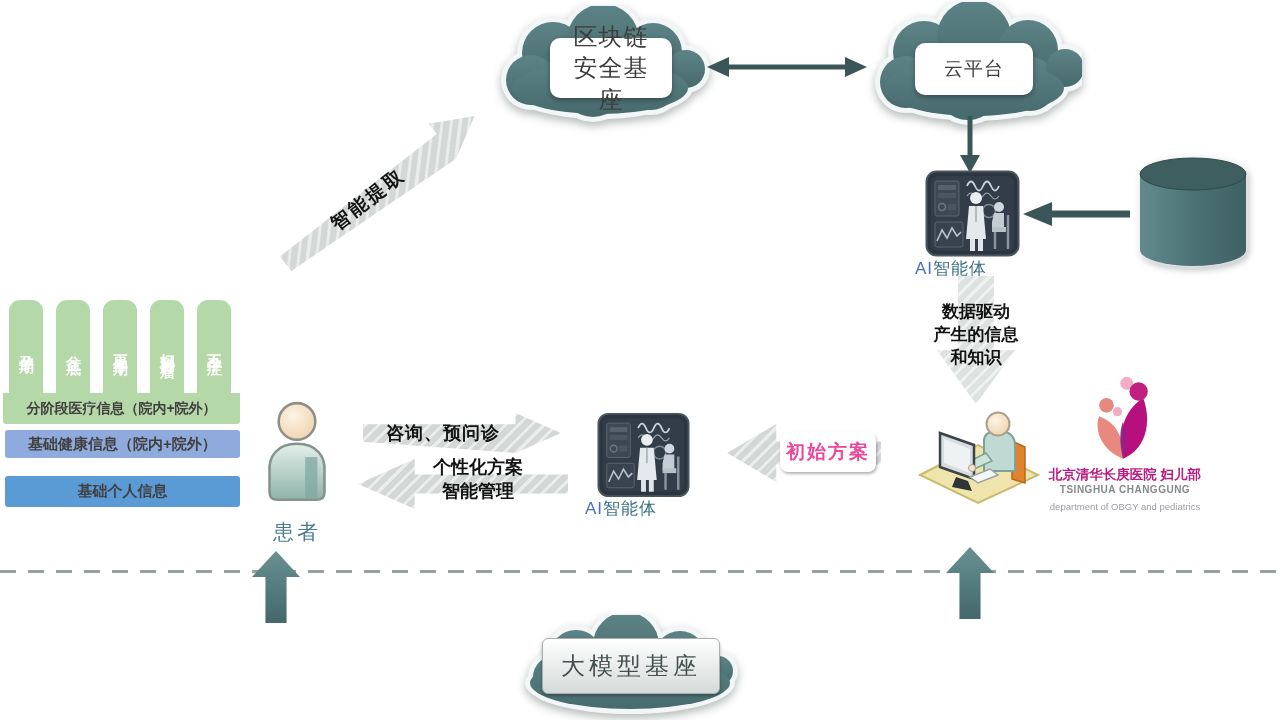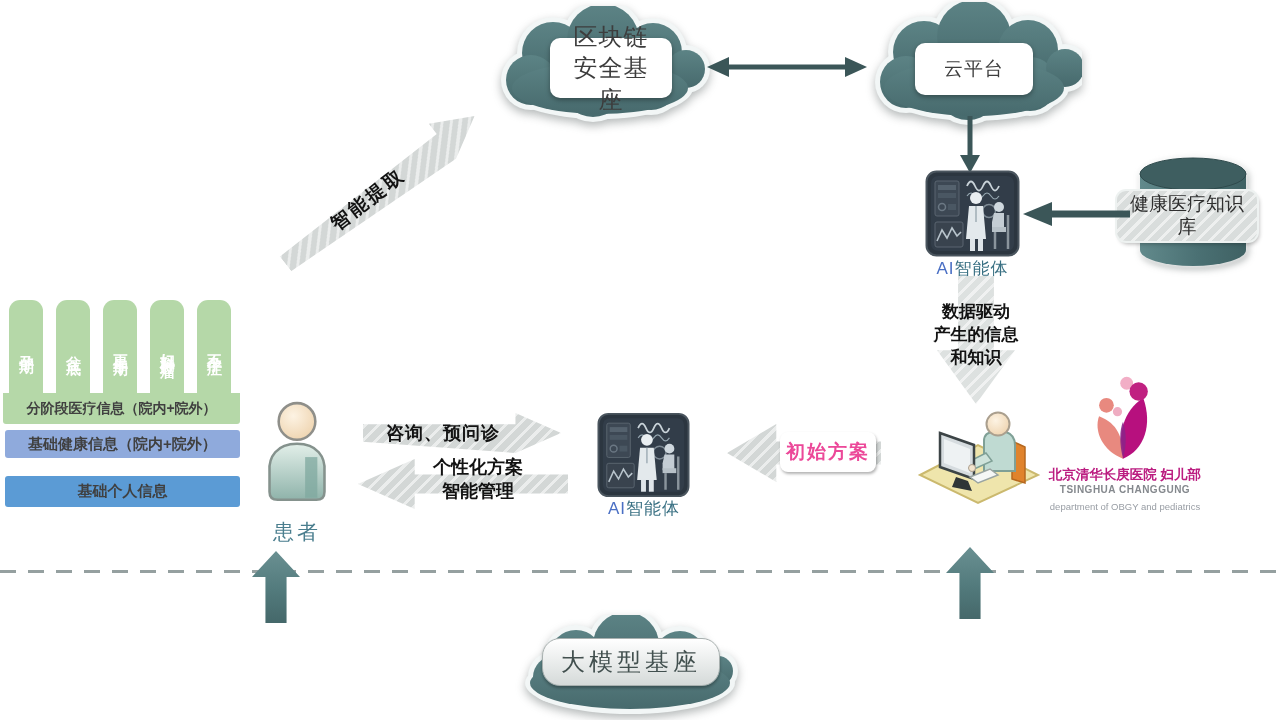--- a/index.html
+++ b/index.html
@@ -50,41 +50,41 @@
     writing-mode:vertical-rl; text-orientation:upright;
     color:#fff; font-weight:bold; font-size:15px; letter-spacing:3px;
   }
   .stack-bar {
     position:absolute; color:#404040; font-weight:bold; display:flex;
     align-items:center; justify-content:center; text-align:left; border-radius:3px;
   }
 
   
   .teal-label { color:#4a7e8e; font-size:21px; letter-spacing:3px; text-align:center; }
-  .ai-label { font-size:17px; text-align:center; letter-spacing:1px; }
+  .ai-label { font-size:17px; letter-spacing:1px; }
   .ai-label .p1 { color:#4a6fc4; }
   .ai-label .p2 { color:#397083; }
 
   .dashed-line {
     position:absolute; left:0; top:570px; width:1281px; height:3px;
     background: repeating-linear-gradient(90deg, #95a0a0 0 16px, rgba(0,0,0,0) 16px 28px);
   }
 
   .kb-band {
     position:absolute; left:1117px; top:191px; width:140px; height:50px;
     background: repeating-linear-gradient(135deg, rgba(255,255,255,.55) 0 3px, rgba(255,255,255,0) 3px 9px), #d9dddc;
     border-radius:9px; box-shadow:0 0 0 2px #eef2f1, 2px 3px 4px rgba(0,0,0,.3);
     display:flex; align-items:center; justify-content:center;
     font-size:19px; color:#2f2f2f; text-align:center; line-height:1.2;
   }
 
   .llm-label {
-    position:absolute; left:30px; top:23px; width:178px; height:48px;
+    position:absolute; left:30px; top:23px; width:178px; height:56px;
     background:linear-gradient(180deg,#ffffff,#d5dad9);
-    border:1px solid #a8b0af; border-radius:18px; box-shadow:0 2px 3px rgba(0,0,0,.3);
+    border:1px solid #a8b0af; border-radius:6px; box-shadow:0 2px 3px rgba(0,0,0,.3);
     display:flex; align-items:center; justify-content:center;
     font-size:24px; color:#42504f; letter-spacing:4px;
   }
 
   .logo-text-cn { position:absolute; top:92px; width:100%; text-align:center;
     color:#bb1c80; font-weight:bold; font-size:13.5px; white-space:nowrap; }
   .logo-text-en { position:absolute; top:110px; width:100%; text-align:center;
     color:#84888d; font-weight:bold; font-size:10px; letter-spacing:.5px; white-space:nowrap; }
   .logo-text-dept { position:absolute; top:127px; width:100%; text-align:center;
     color:#989da4; font-size:9.5px; white-space:nowrap; }
@@ -243,23 +243,20 @@
       <use href="#ai-icon"></use>
     </svg>
   <div class="abs ai-label" style="left:915px; top:257px; width:115px">
     <span class="p1">AI</span><span class="p2">智能体</span>
   </div>
 
   <svg class="abs" style="left:1134px; top:156px; filter:drop-shadow(0 0 2px #fff) drop-shadow(2px 3px 3px rgba(80,90,90,.4))" width="118" height="114" viewBox="0 0 118 114">
     <path d="M6 18 L6 94 A53 16 0 0 0 112 94 L112 18 Z" fill="url(#cyl)"></path>
     <ellipse cx="59" cy="18" rx="53" ry="16" fill="#3e5e60" stroke="#2f4a4c" stroke-width="1"></ellipse>
   </svg>
-  <div class="kb-band">
-    <span style="width:126px">健康医疗知识库</span>
-  </div>
 
   <svg class="abs" style="left:1018px; top:199px" width="116" height="30" viewBox="0 0 116 30">
     <line x1="112" y1="15" x2="32" y2="15" stroke="#3b5658" stroke-width="7"></line>
     <polygon points="5,15 34,3 34,27" fill="#3b5658"></polygon>
   </svg>
 
   <div class="abs hatch-light clip-down" style="left:937px; top:276px; width:78px; height:128px"></div>
   <div class="abs arrow-label" style="left:915px; top:300px; width:122px; font-size:17px; line-height:23px">
     <div>数据驱动</div>
     <div>产生的信息</div>

